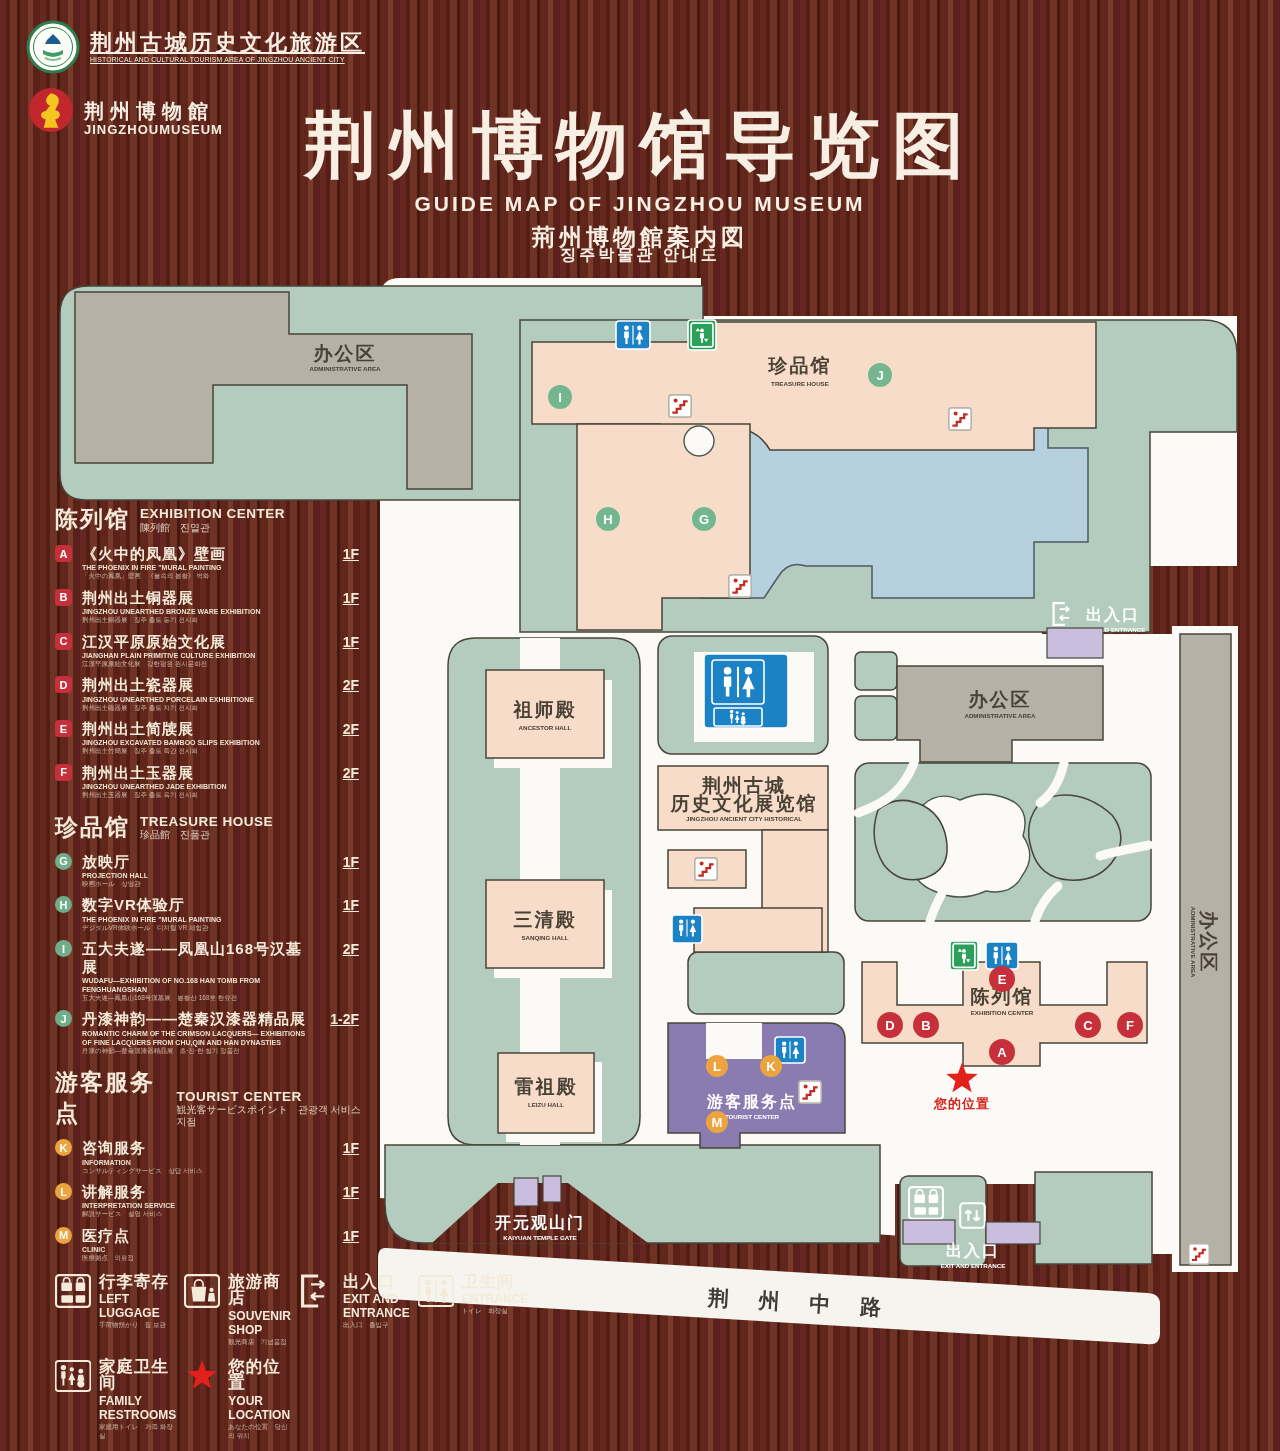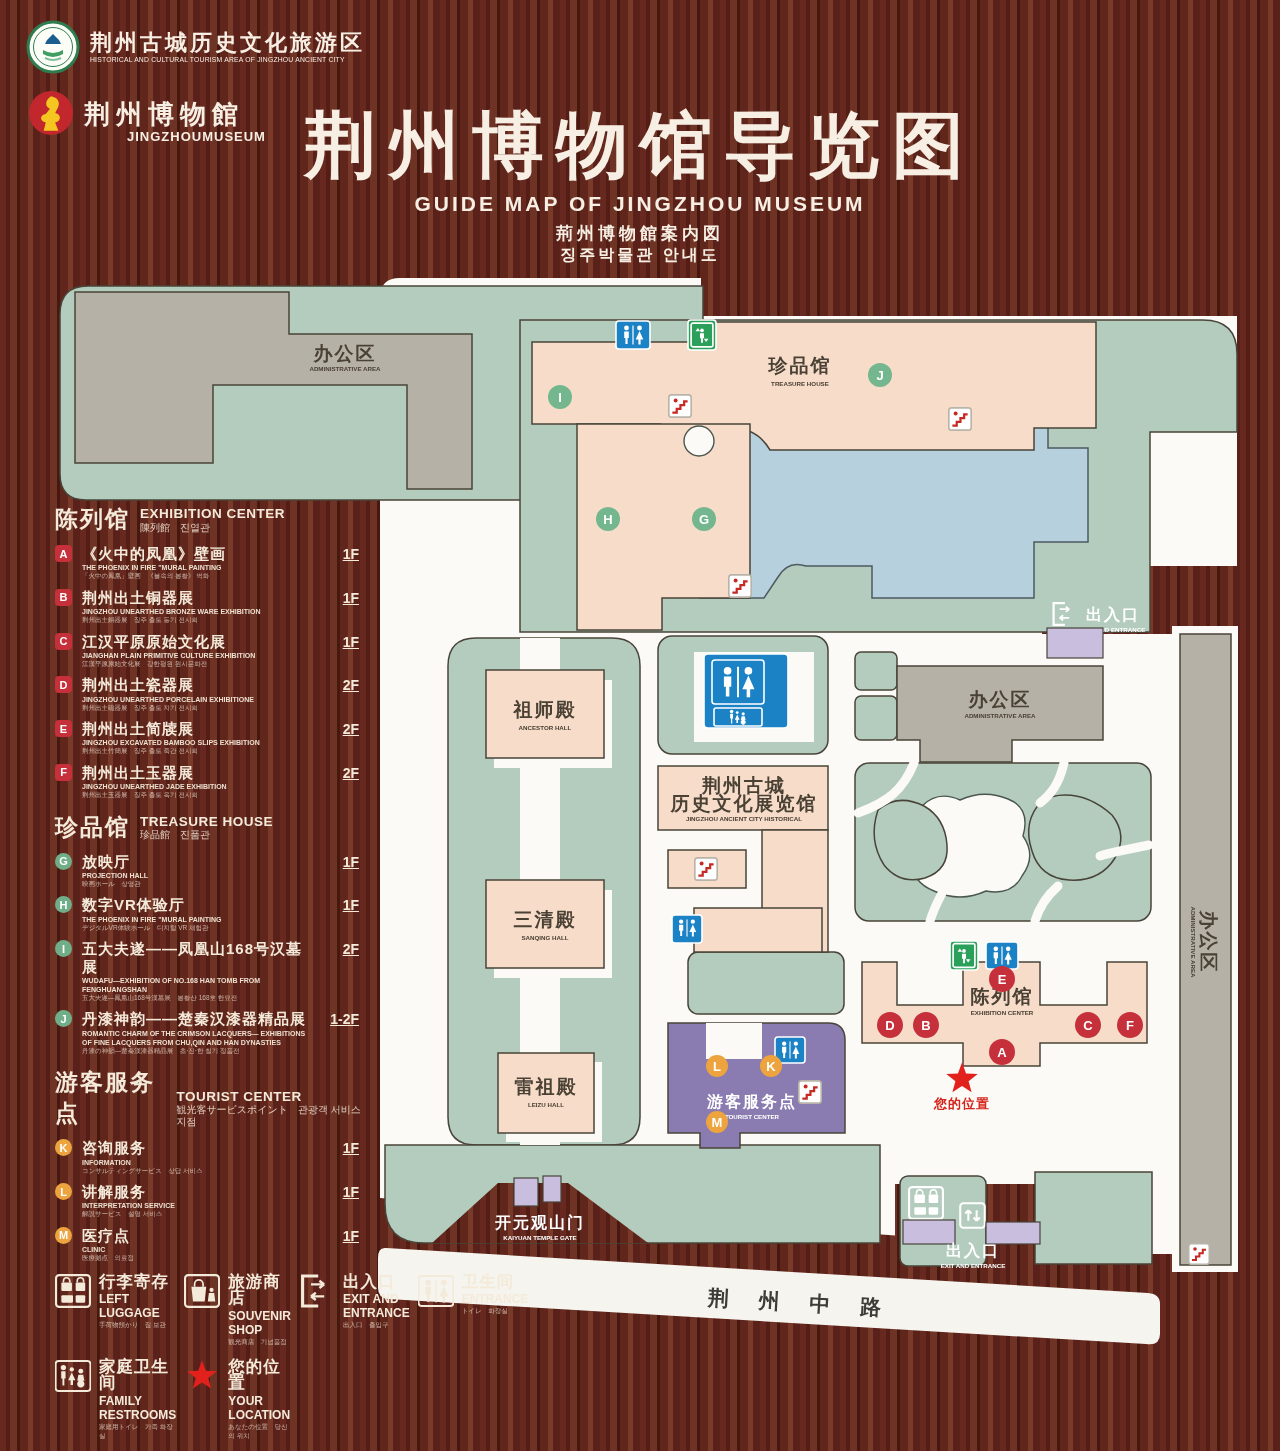--- a/index.html
+++ b/index.html
@@ -28,31 +28,31 @@
   .mtx{font:700 13px "Liberation Sans","DejaVu Sans",sans-serif;fill:#fff;text-anchor:middle;}
   .mt1{font-weight:700;font-size:19px;fill:#4a4135;text-anchor:middle;letter-spacing:2px;}
   .mt2{font-weight:700;font-size:6.2px;fill:#4a4135;text-anchor:middle;}
   .mt1w{font-weight:700;font-size:16px;fill:#ffffff;text-anchor:middle;letter-spacing:2px;}
   .mt2w{font-weight:700;font-size:6.2px;fill:#ffffff;text-anchor:middle;}
   .rdlb{font-weight:700;font-size:21px;fill:#3d3c38;letter-spacing:12px;text-anchor:middle;}
   .loc{font-weight:700;font-size:13px;fill:#d6231b;text-anchor:middle;letter-spacing:1px;}
 
   
   .hdr-row{position:absolute;display:flex;gap:10px;align-items:center;color:#f7efe3;}
-  .r1{left:26px;top:20px;}
+  .r1{left:26px;top:20px;text-decoration:underline;}
   .r2{left:28px;top:82px;}
   .hdr-row .tx{display:flex;flex-direction:column;line-height:1.15;}
   .l1-cn{font-size:22px;font-weight:700;letter-spacing:3px;}
   .l1-en{font-size:6.8px;letter-spacing:.2px;}
-  .l2-cn{font-size:26px;font-weight:700;letter-spacing:6px;margin-top:18px;}
-  .l2-en{font-size:13px;font-weight:700;letter-spacing:1px;margin-left:43px;}
+  .l2-cn{font-size:20px;font-weight:700;letter-spacing:6px;margin-top:18px;}
+  .l2-en{font-size:13px;font-weight:700;letter-spacing:1px;}
   .ttl{position:absolute;left:0;right:0;text-align:center;color:#f7efe3;}
   .ttl-cn{top:98px;font-size:72px;font-weight:700;letter-spacing:12px;}
   .ttl-en{top:192px;font-size:21px;font-weight:700;letter-spacing:3px;}
-  .ttl-ja{top:222px;font-size:17px;font-weight:700;letter-spacing:4px;}
+  .ttl-ja{top:222px;font-size:23px;font-weight:700;letter-spacing:4px;}
   .ttl-ko{top:245px;font-size:16px;font-weight:700;letter-spacing:3px;}
 
   
   .legend{position:absolute;left:55px;top:492px;width:306px;color:#f4ead9;}
   .lg-head{display:flex;align-items:flex-end;gap:10px;margin:12px 0 10px;}
   .h-cn{font-size:23px;font-weight:700;letter-spacing:2px;}
   .h-r{display:flex;flex-direction:column;line-height:1.15;padding-bottom:2px;}
   .h-en{font-size:13.5px;font-weight:700;letter-spacing:.5px;}
   .h-sub{font-size:10px;opacity:.85;}
   .li{position:relative;padding:0 46px 0 27px;margin-bottom:8px;min-height:34px;}

